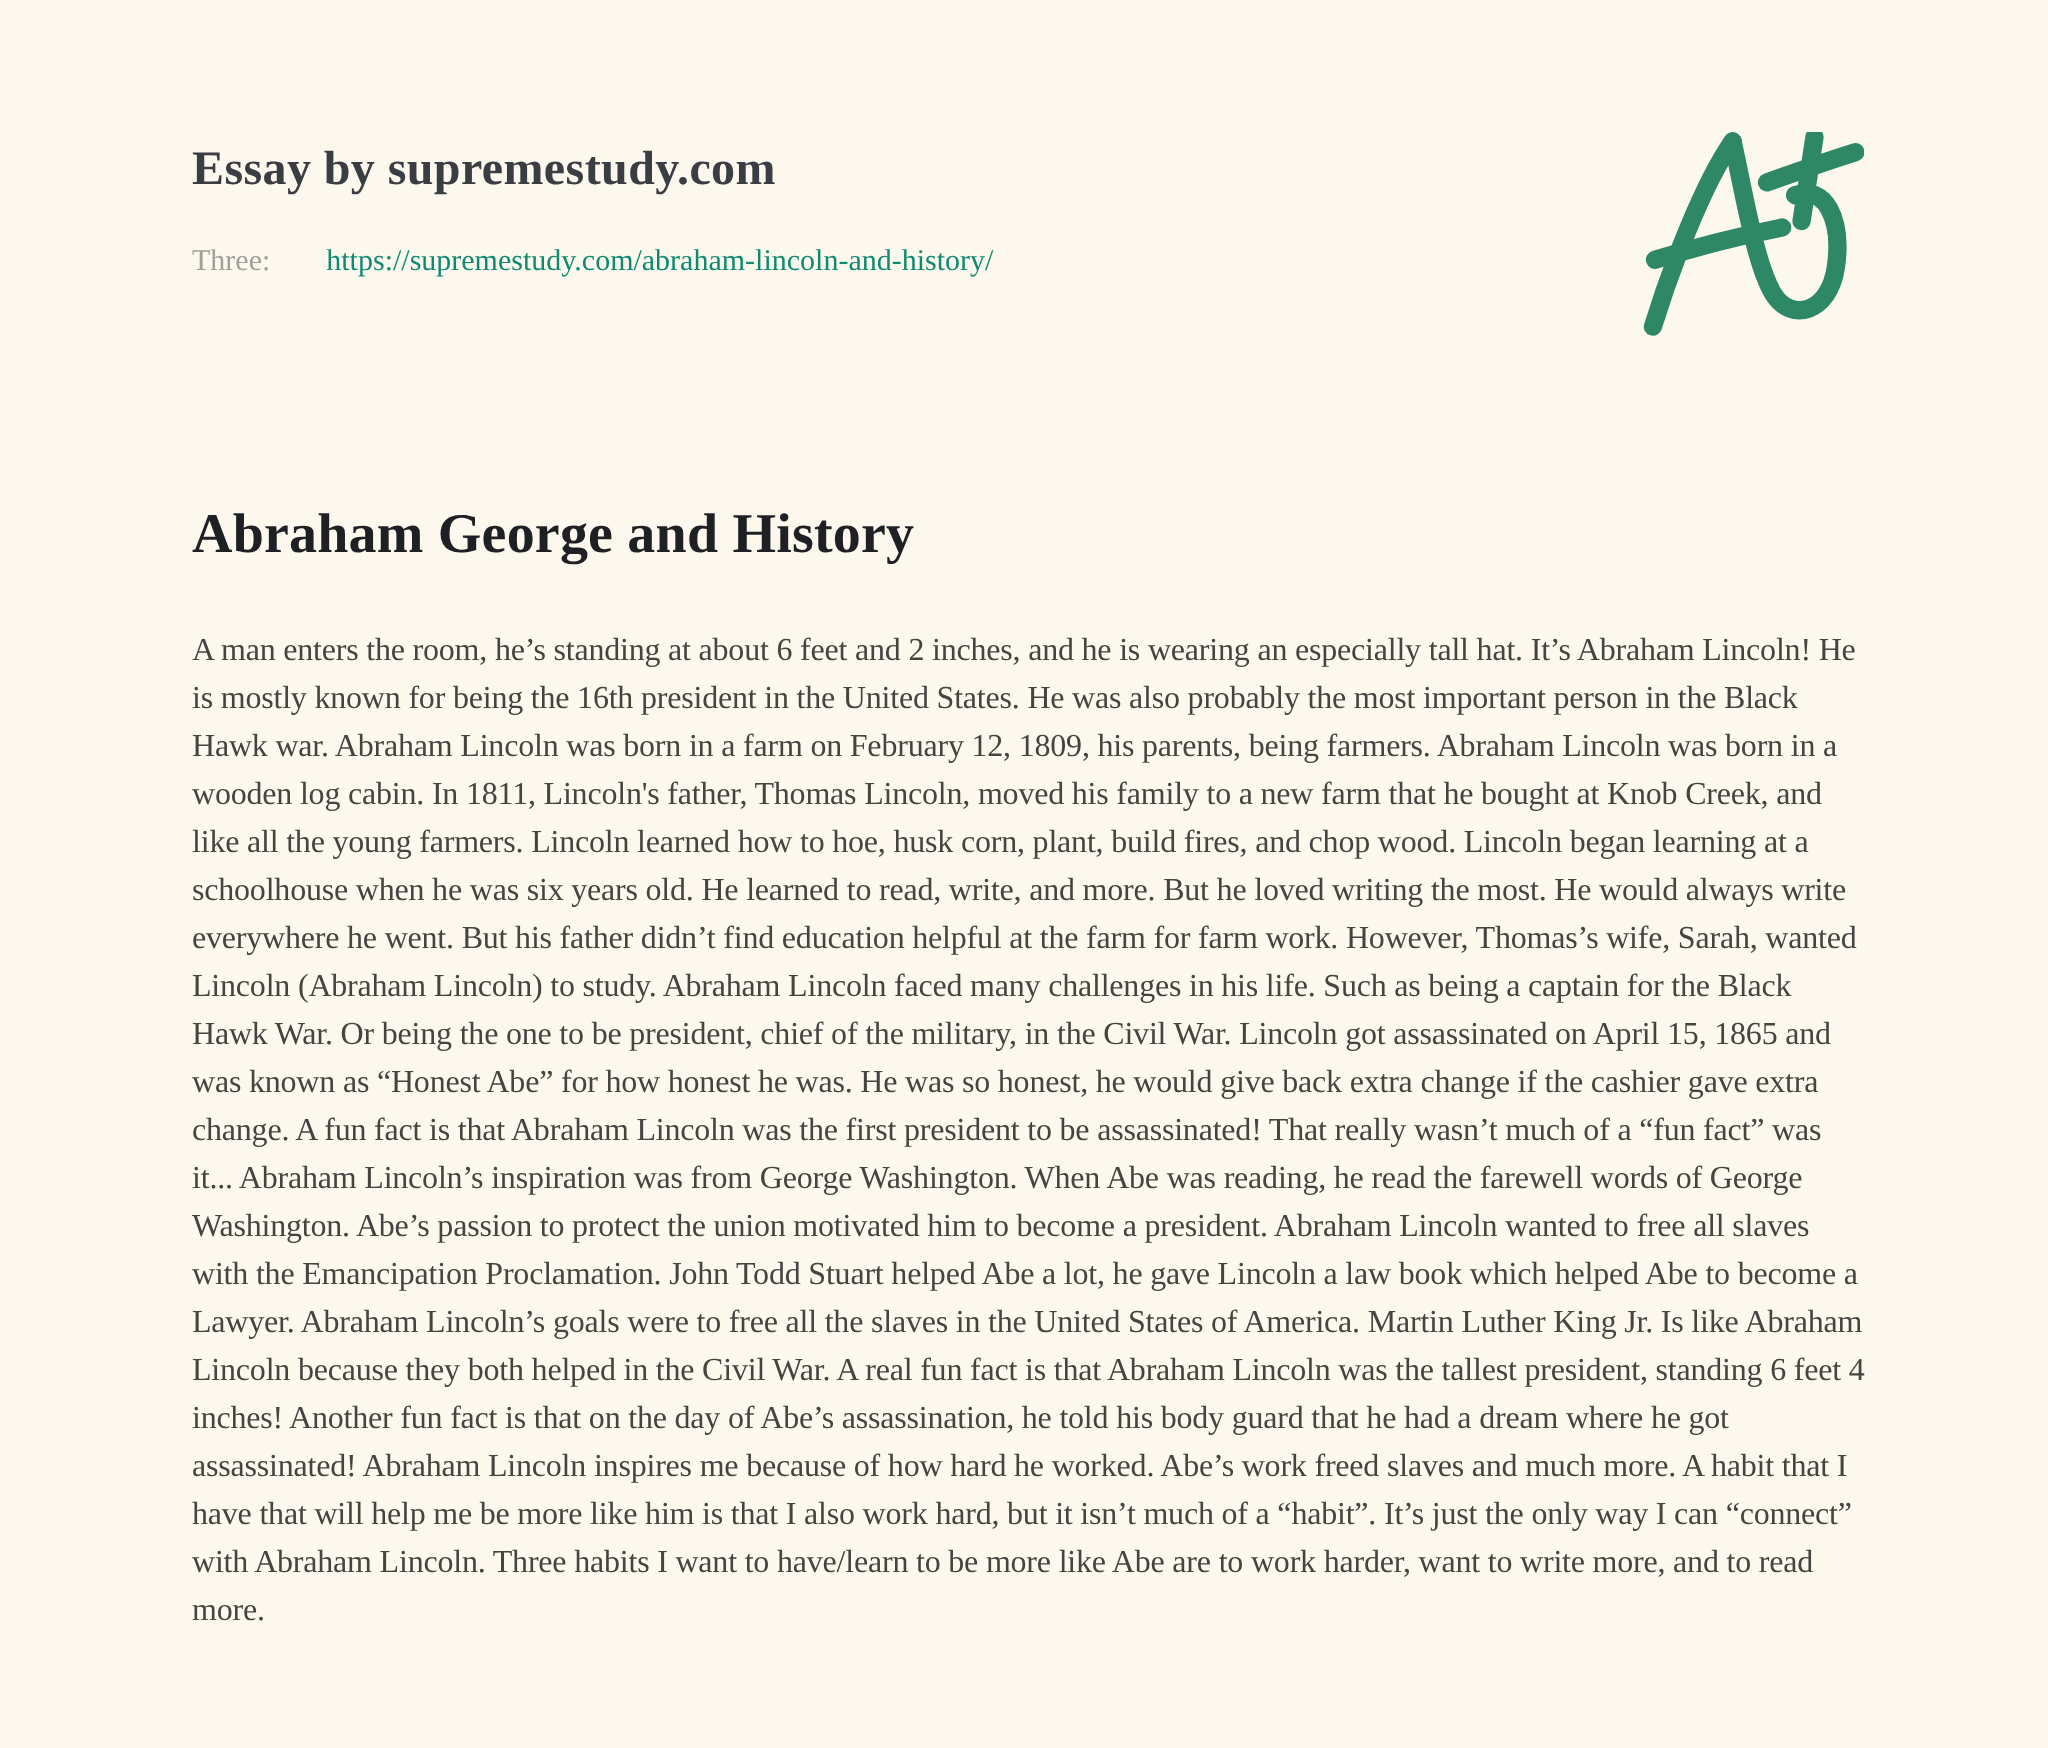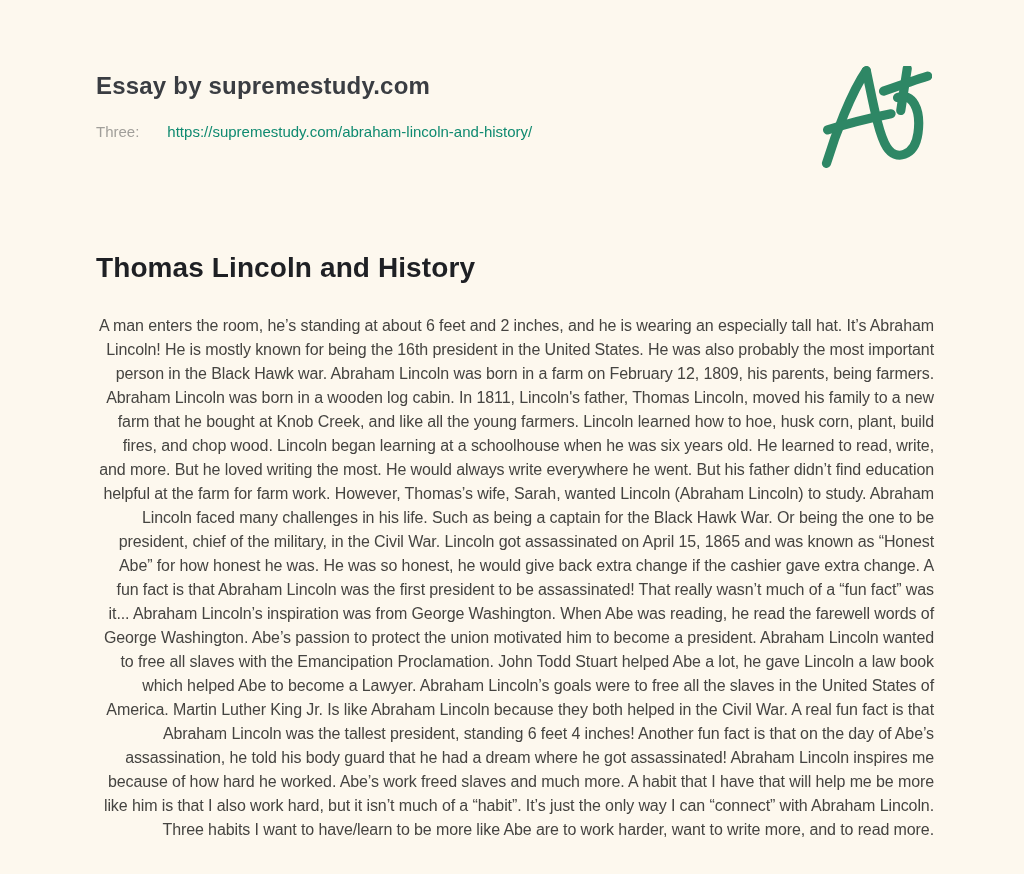--- a/index.html
+++ b/index.html
@@ -5,21 +5,21 @@
   html, body {
     margin: 0;
     padding: 0;
     background: #fdf8ee;
   }
   .sheet {
     position: relative;
     width: 1024px;
     height: 874px;
     background: #fdf8ee;
-    font-family: Liberation Sans, sans-serif;
+    font-family: Liberation Serif, serif;
     overflow: hidden;
   }
   .header-title {
     position: absolute;
     left: 96px;
     top: 72px;
     font-size: 24px;
     font-weight: 700;
     color: #3a3d42;
     letter-spacing: 0.2px;
@@ -57,21 +57,21 @@
   }
   .essay-body {
     position: absolute;
     left: 96px;
     top: 314px;
     width: 838px;
     font-size: 16px;
     line-height: 24px;
     color: #454441;
     letter-spacing: -0.1px;
-    text-align: right;
+    text-align: left;
   }
 </style>
 </head>
 <body>
 
 <div class="sheet">
 
   <h1 class="header-title">Essay by supremestudy.com</h1>
 
   <div class="source-line">
@@ -86,17 +86,17 @@
       <path d="M 43,4 C 49,32 54,62 62,75 C 70,88 88,84 91,62 C 94,40 86,24 72,29"></path>
 
       <path d="M 7,59 C 26,53 46,48 66,44"></path>
 
       <path d="M 81,2 C 79,15 77,28 75,41"></path>
 
       <path d="M 59,23 C 73,18 87,13 100,9"></path>
     </svg>
   </div>
 
-  <h2 class="essay-title">Thomas Lincoln and History</h2>
+  <h2 class="essay-title">Abraham George and History</h2>
 
   <div class="essay-body">A man enters the room, he’s standing at about 6 feet and 2 inches, and he is wearing an especially tall hat. It’s Abraham Lincoln! He is mostly known for being the 16th president in the United States. He was also probably the most important person in the Black Hawk war. Abraham Lincoln was born in a farm on February 12, 1809, his parents, being farmers. Abraham Lincoln was born in a wooden log cabin. In 1811, Lincoln's father, Thomas Lincoln, moved his family to a new farm that he bought at Knob Creek, and like all the young farmers. Lincoln learned how to hoe, husk corn, plant, build fires, and chop wood. Lincoln began learning at a schoolhouse when he was six years old. He learned to read, write, and more. But he loved writing the most. He would always write everywhere he went. But his father didn’t find education helpful at the farm for farm work. However, Thomas’s wife, Sarah, wanted Lincoln (Abraham Lincoln) to study. Abraham Lincoln faced many challenges in his life. Such as being a captain for the Black Hawk War. Or being the one to be president, chief of the military, in the Civil War. Lincoln got assassinated on April 15, 1865 and was known as “Honest Abe” for how honest he was. He was so honest, he would give back extra change if the cashier gave extra change. A fun fact is that Abraham Lincoln was the first president to be assassinated! That really wasn’t much of a “fun fact” was it... Abraham Lincoln’s inspiration was from George Washington. When Abe was reading, he read the farewell words of George Washington. Abe’s passion to protect the union motivated him to become a president. Abraham Lincoln wanted to free all slaves with the Emancipation Proclamation. John Todd Stuart helped Abe a lot, he gave Lincoln a law book which helped Abe to become a Lawyer. Abraham Lincoln’s goals were to free all the slaves in the United States of America. Martin Luther King Jr. Is like Abraham Lincoln because they both helped in the Civil War. A real fun fact is that Abraham Lincoln was the tallest president, standing 6 feet 4 inches! Another fun fact is that on the day of Abe’s assassination, he told his body guard that he had a dream where he got assassinated! Abraham Lincoln inspires me because of how hard he worked. Abe’s work freed slaves and much more. A habit that I have that will help me be more like him is that I also work hard, but it isn’t much of a “habit”. It’s just the only way I can “connect” with Abraham Lincoln. Three habits I want to have/learn to be more like Abe are to work harder, want to write more, and to read more.</div>
 
 </div>
 
 </body></html>

